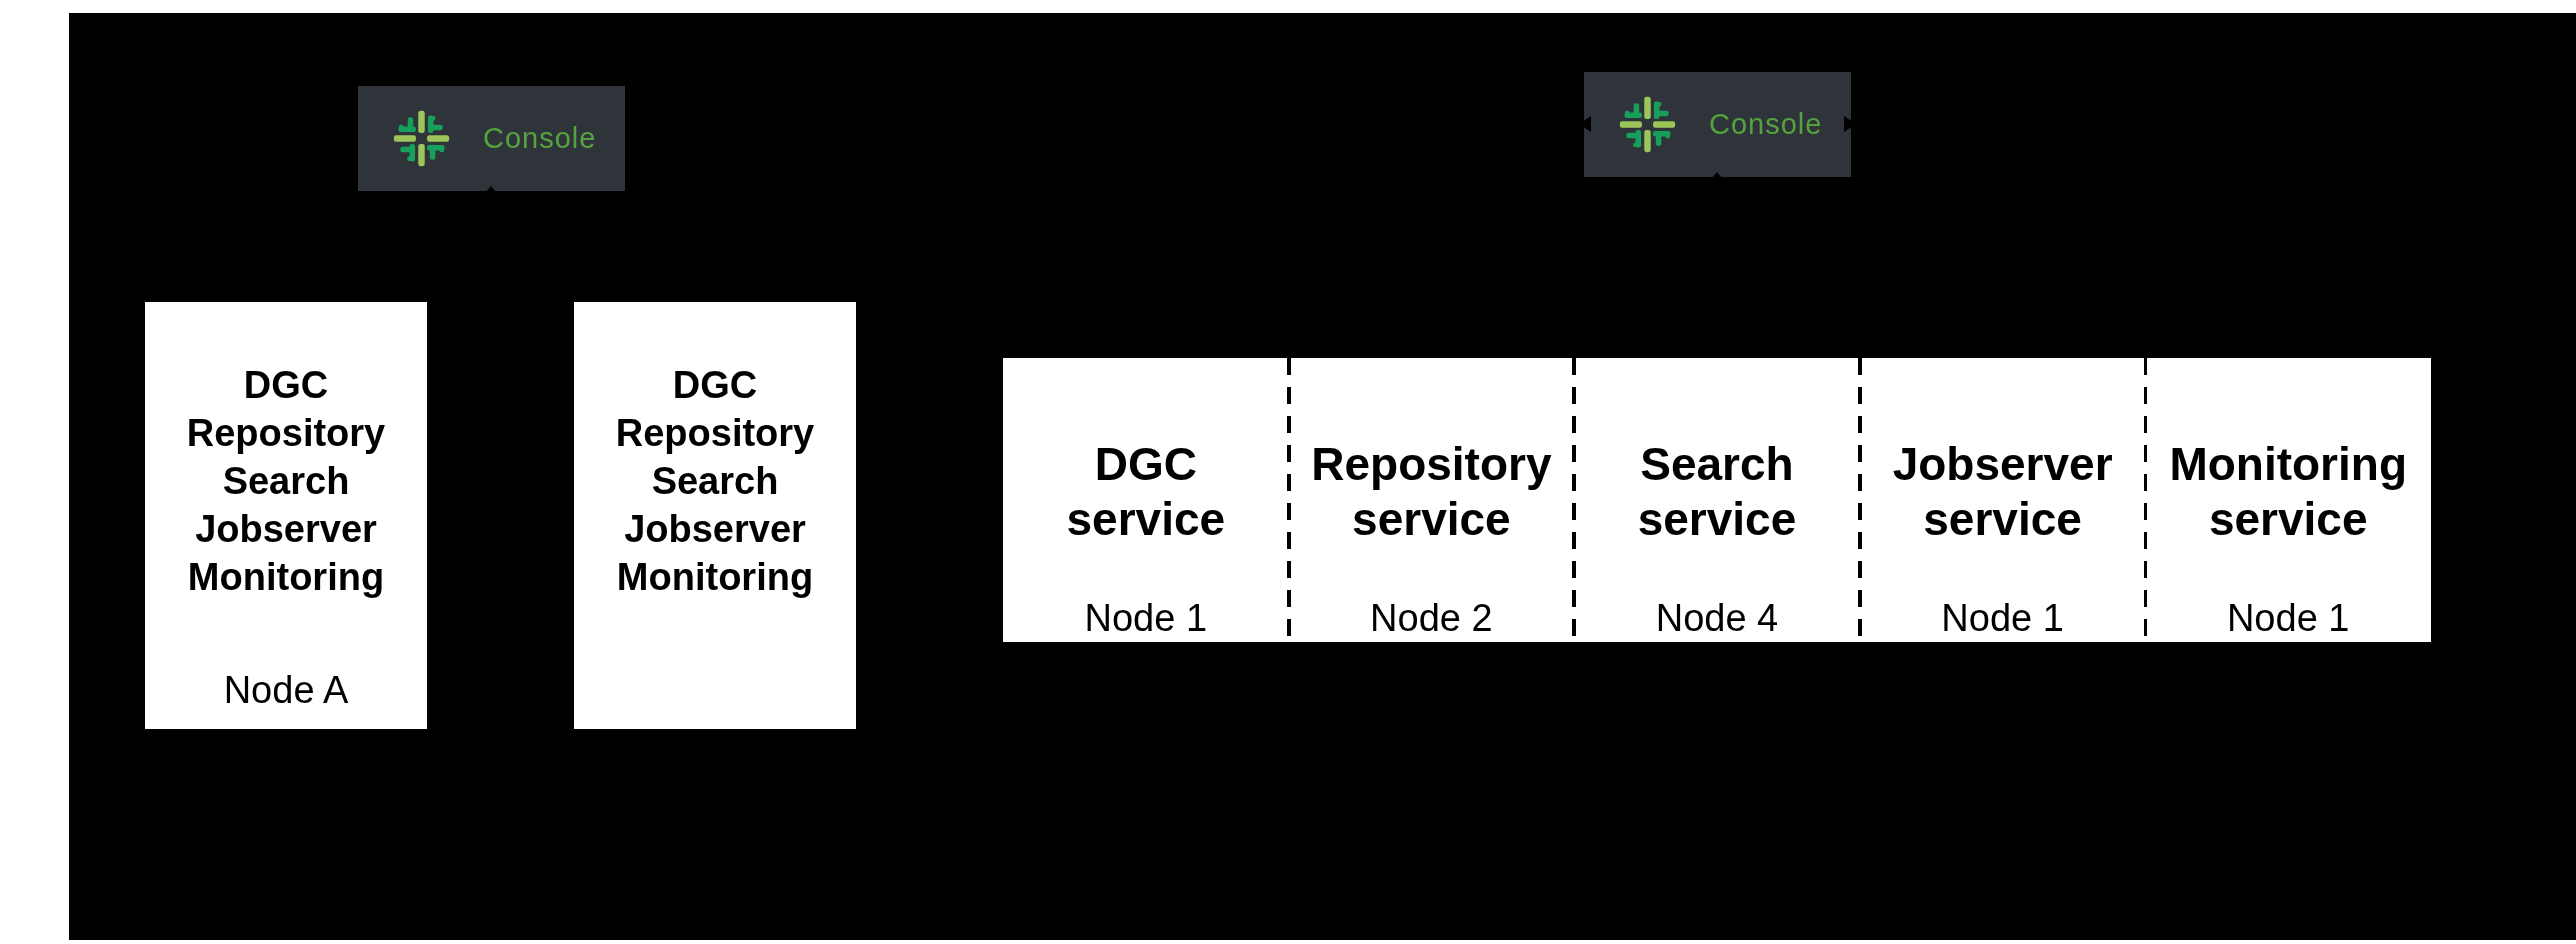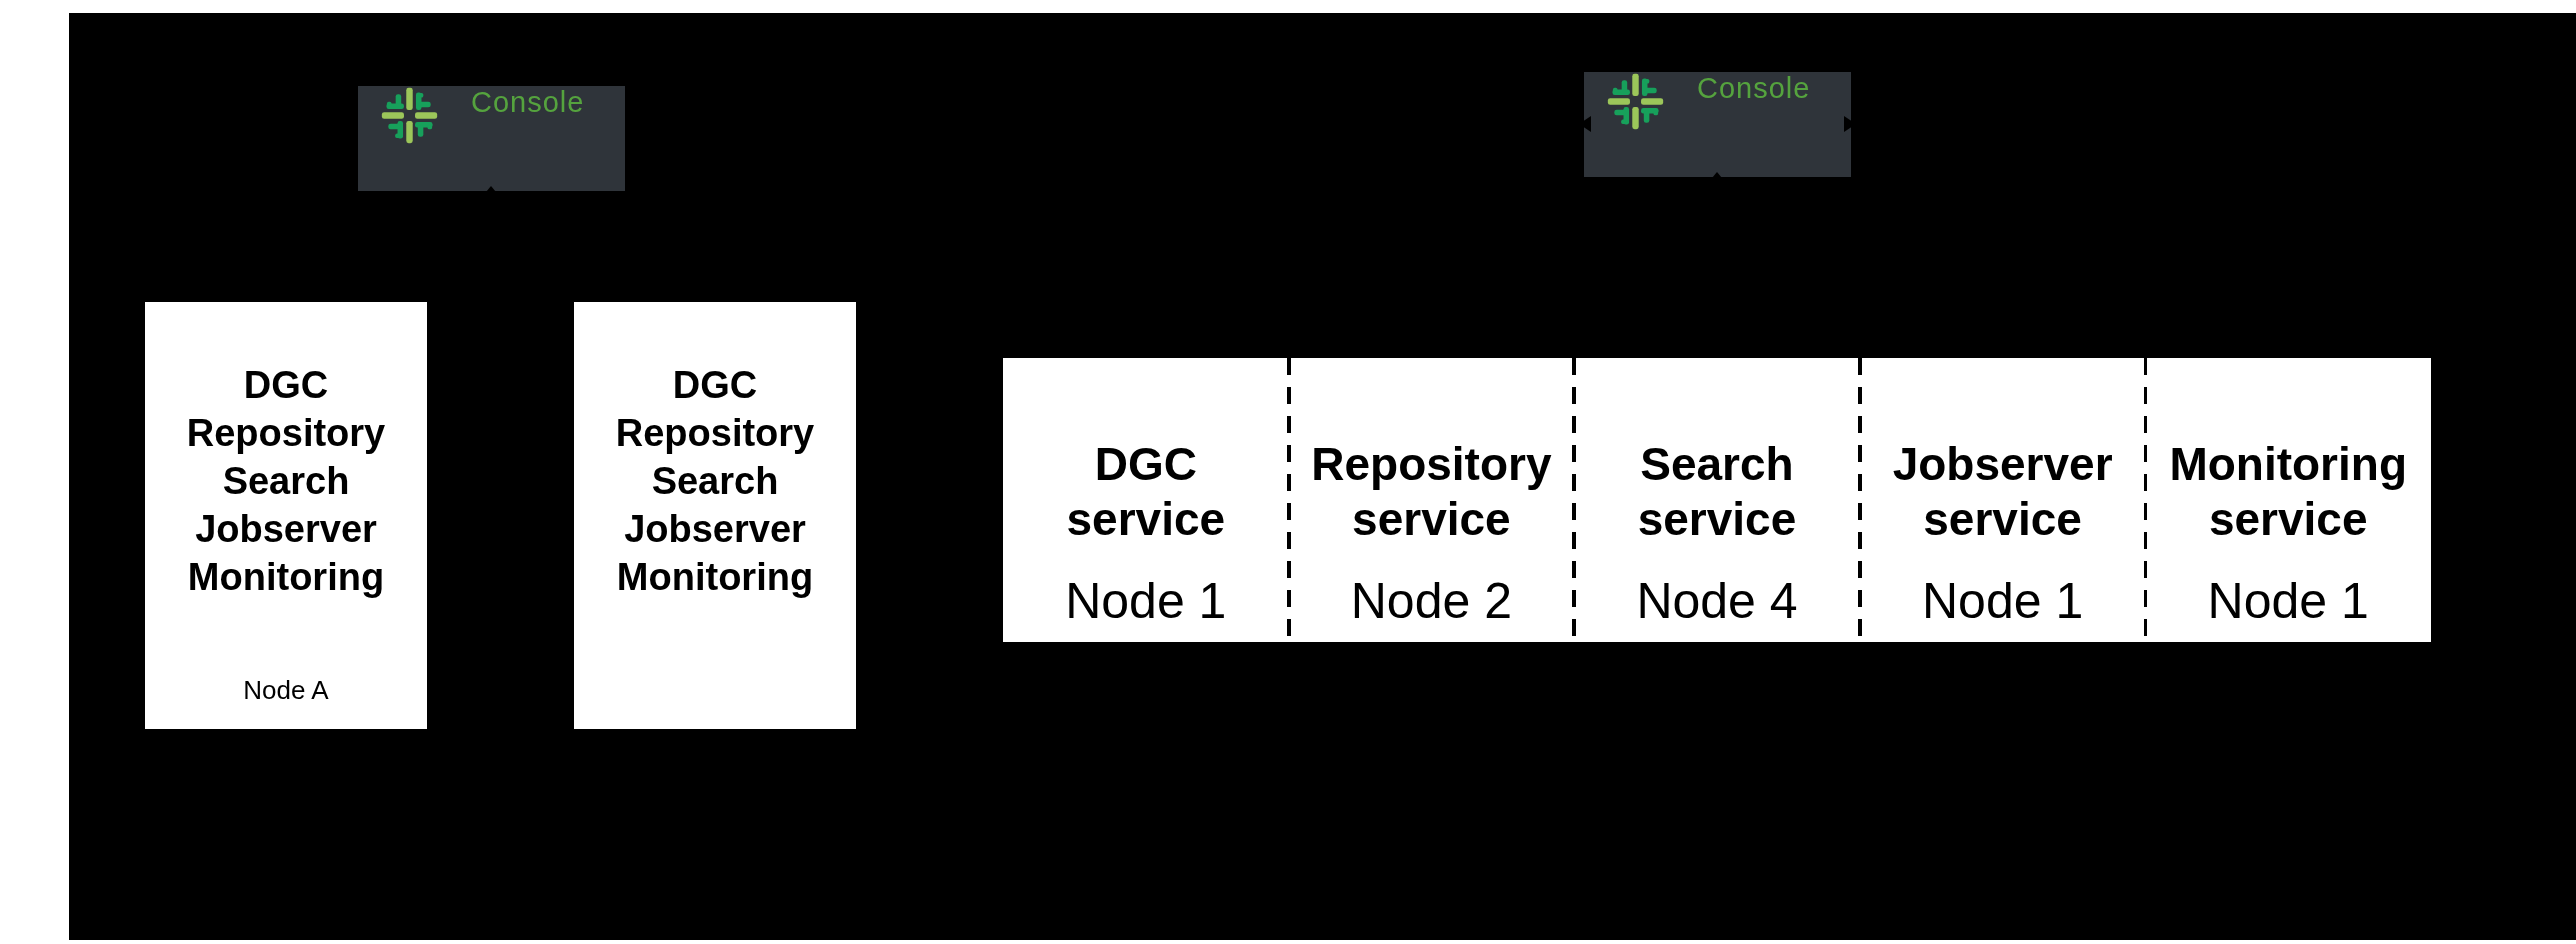--- a/index.html
+++ b/index.html
@@ -18,23 +18,23 @@
     position:absolute;
     left:69px;top:13.4px;
     width:2507px;height:927px;
     background:#000000;
   }
   
   .badge{
     position:absolute;
     width:267px;height:105px;
     background:#2f343a;
-    display:flex;align-items:flex-start;
+    display:flex;align-items:center;
     box-sizing:border-box;
-    padding-left:22px;
+    padding-left:34px;
   }
   .badge-left{left:358px;top:86px;}
   .badge-right{left:1584px;top:72px;}
   .badge .logo{width:59px;height:59px;flex:0 0 auto;}
   .badge .badge-label{
     margin-left:32px;
     font-size:29px;
     letter-spacing:1px;
     color:#55a33e;
     font-weight:400;
@@ -79,21 +79,21 @@
   .ha-services{
     margin-top:59px;
     font-weight:bold;
     font-size:38px;
     line-height:48px;
     white-space:pre-line;
   }
   .ha-node{
     margin-top:auto;
     padding-bottom:17px;
-    font-size:26px;
+    font-size:38px;
     line-height:44px;
   }
   
   .strip{
     position:absolute;
     left:1003px;top:358px;
     width:1428px;height:284px;
     background:#ffffff;
     color:#000000;
     display:grid;
@@ -115,22 +115,22 @@
   }
   .cell-service{
     margin-top:79px;
     font-weight:bold;
     font-size:46px;
     line-height:55px;
     white-space:pre-line;
   }
   .cell-node{
     margin-top:auto;
-    padding-bottom:20px;
-    font-size:50px;
+    padding-bottom:3px;
+    font-size:38px;
     line-height:42px;
   }
 </style>
 </head>
 <body>
 
 <div class="page">
   <div class="canvas"></div>
 
   <div class="badge badge-left">

